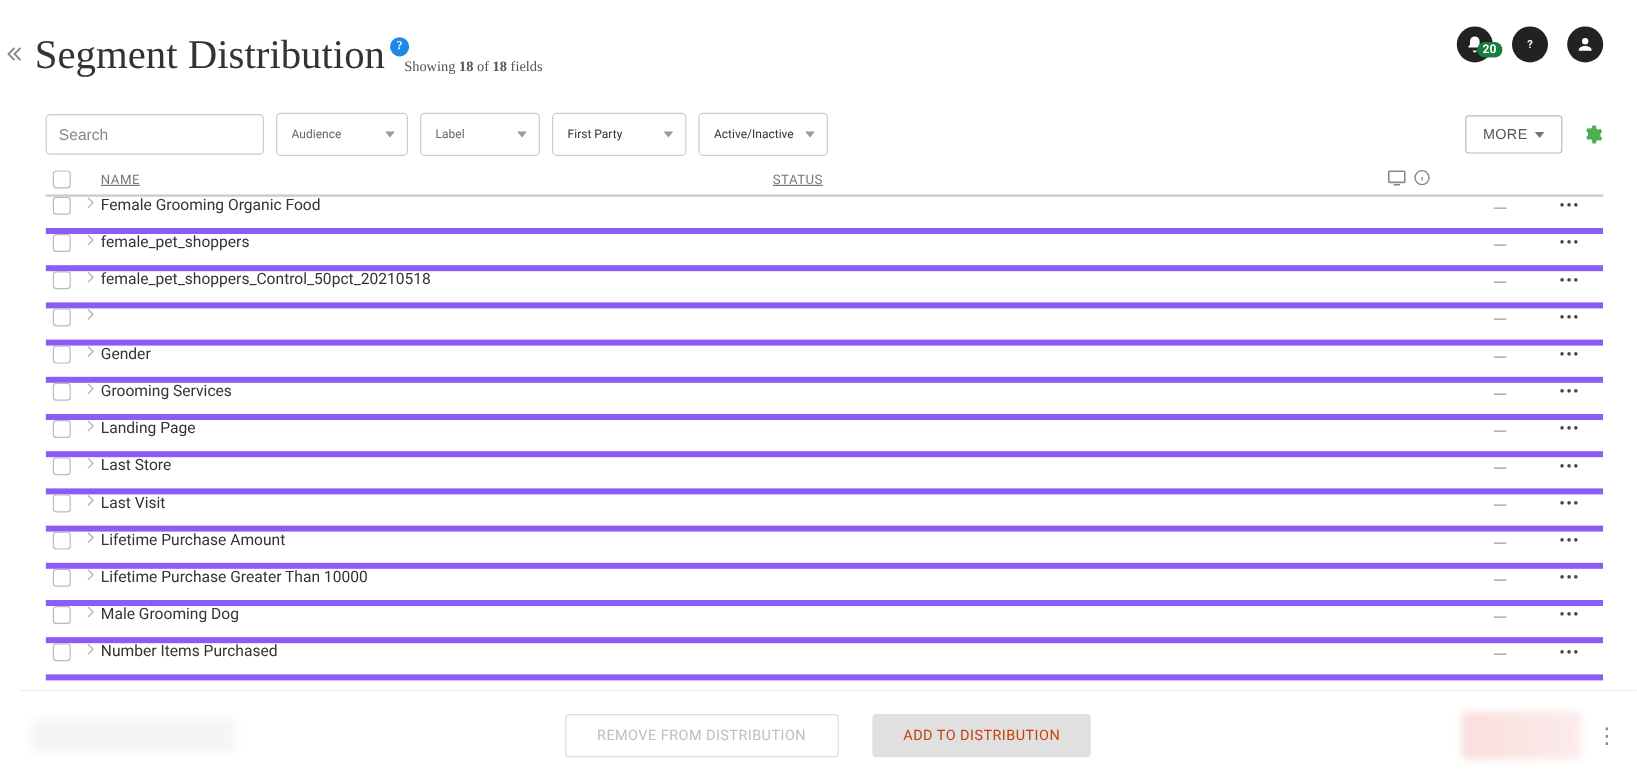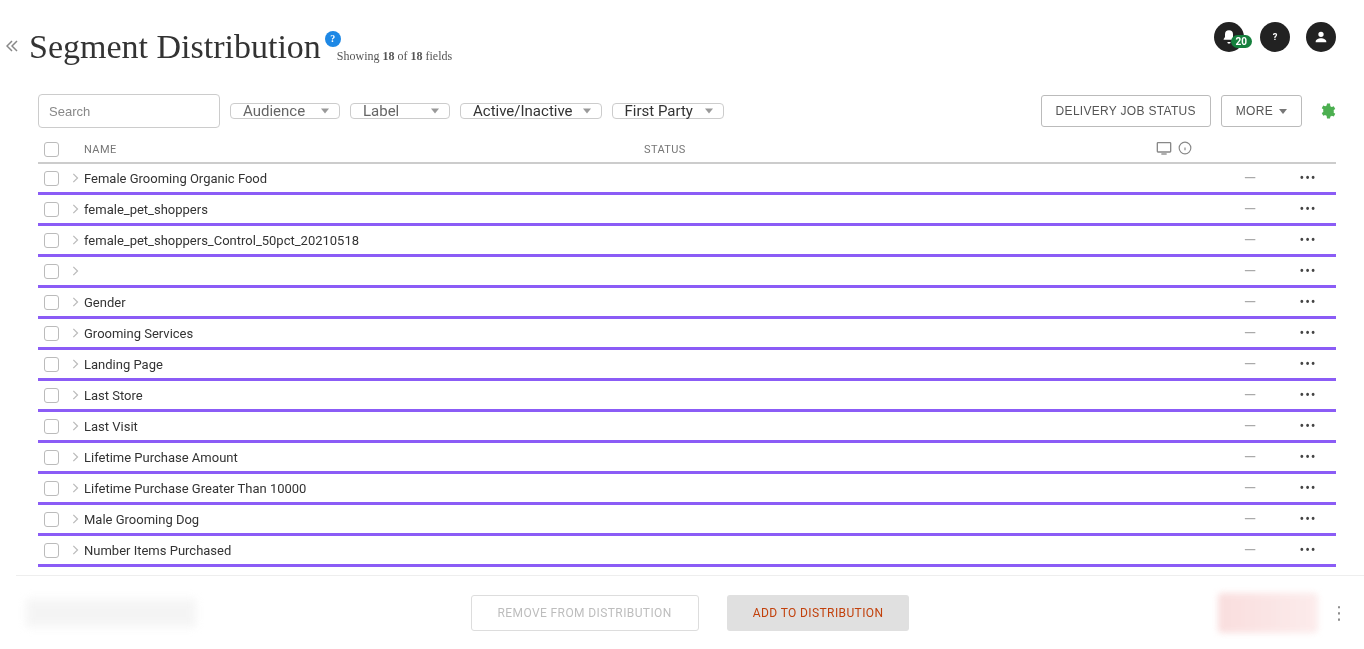--- a/index.html
+++ b/index.html
@@ -101,25 +101,25 @@
     width: 182px;
     height: 34px;
     border: 1px solid #ccc;
     border-radius: 4px;
     padding: 0 10px;
     font-size: 13px;
     color: #333;
   }
   .search-input::placeholder { color: #888; }
   .filter-select {
-    height: 16px;
+    height: 36px;
     border: 1px solid #ccc;
     border-radius: 4px;
     padding: 0 28px 0 12px;
-    font-size: 15px;
+    font-size: 10px;
     color: #666;
     background: #fff;
     position: relative;
     display: flex; align-items: center;
     min-width: 110px;
     cursor: pointer;
   }
   .filter-select .caret {
     position: absolute;
     right: 10px;
@@ -164,39 +164,40 @@
     bottom: 74px;
   }
   .table-header {
     display: flex;
     align-items: center;
     height: 28px;
     border-bottom: 2px solid #ccc;
     font-size: 11px;
     color: #777;
     letter-spacing: 0.4px;
+    text-decoration: underline;
   }
   .col-check { width: 28px; display:flex; align-items:center; }
   .col-exp   { width: 18px; }
   .col-name  { flex: 0 0 auto; width: 560px; padding-left: 0; }
   .col-status-hdr { flex: 0 0 auto; width: 80px; text-align: left; }
   .col-flex-hdr { flex: 1; }
   .col-icons-hdr { width: 60px; display:flex; align-items:center; gap:6px; color:#888; }
   .hdr-spacer-end { width: 120px; }
 
   .table-body {
     overflow-y: auto;
     height: calc(100% - 28px);
     scrollbar-width: thin;
   }
   .row {
     display: flex;
-    align-items: center;
+    align-items: flex-start;
     height: 31px;
-    border-bottom: 3px solid #8b5cf6;
+    border-bottom: 5px solid #8b5cf6;
     font-size: 13px;
     color: #333;
   }
   .row .col-check { width: 28px; display:flex; align-items:center; }
   .row .col-exp   { width: 18px; color:#bbb; display:flex; align-items:center; justify-content:center; font-size:11px;}
   .row .col-name  { flex: 1; padding-left: 0; overflow:hidden; text-overflow:ellipsis; white-space:nowrap; }
   .row .col-status { width: 60px; text-align:center; color:#aaa; font-size:16px; }
   .row .col-menu { width: 56px; text-align:center; color:#444; font-size:14px; letter-spacing:1px; cursor:pointer; }
 
   input.chk {
@@ -298,32 +299,29 @@
 <div class="filter-row">
   <input class="search-input" placeholder="Search" style="">
   <div class="filter-select">
     <span>Audience</span>
       <span class="caret"></span>
   </div>
   <div class="filter-select" style="min-width:100px">
     <span>Label</span>
       <span class="caret"></span>
   </div>
+  <div class="filter-select" style="min-width:112px;color:#333">
+    <span>First Party</span>
+      <span class="caret"></span>
+  </div>
   <div class="filter-select" style="min-width:108px;color:#333">
     <span>Active/Inactive</span>
       <span class="caret"></span>
   </div>
-  <div class="filter-select" style="min-width:112px;color:#333">
-    <span>First Party</span>
-      <span class="caret"></span>
-  </div>
   <div class="filter-spacer"></div>
-  <button class="btn-outline">
-    <span>DELIVERY JOB STATUS</span>
-  </button>
   <button class="btn-outline">
     <span>MORE</span>
       <span class="caret"></span>
   </button>
   <span class="gear-right">
     <svg width="18" height="18" viewBox="0 0 24 24" fill="#4caf50">
         <path d="M12 8a4 4 0 1 0 4 4 4 4 0 0 0-4-4zm9 4a7.9 7.9 0 0 0-.1-1.2l2.1-1.6-2-3.4-2.5 1a7.6 7.6 0 0 0-2-1.2L16 2h-4l-.5 2.6a7.6 7.6 0 0 0-2 1.2l-2.5-1-2 3.4 2.1 1.6A7.9 7.9 0 0 0 7 12a7.9 7.9 0 0 0 .1 1.2L5 14.8l2 3.4 2.5-1a7.6 7.6 0 0 0 2 1.2L12 22h4l.5-2.6a7.6 7.6 0 0 0 2-1.2l2.5 1 2-3.4-2.1-1.6A7.9 7.9 0 0 0 21 12z"></path>
       </svg>
   </span>
 </div>

